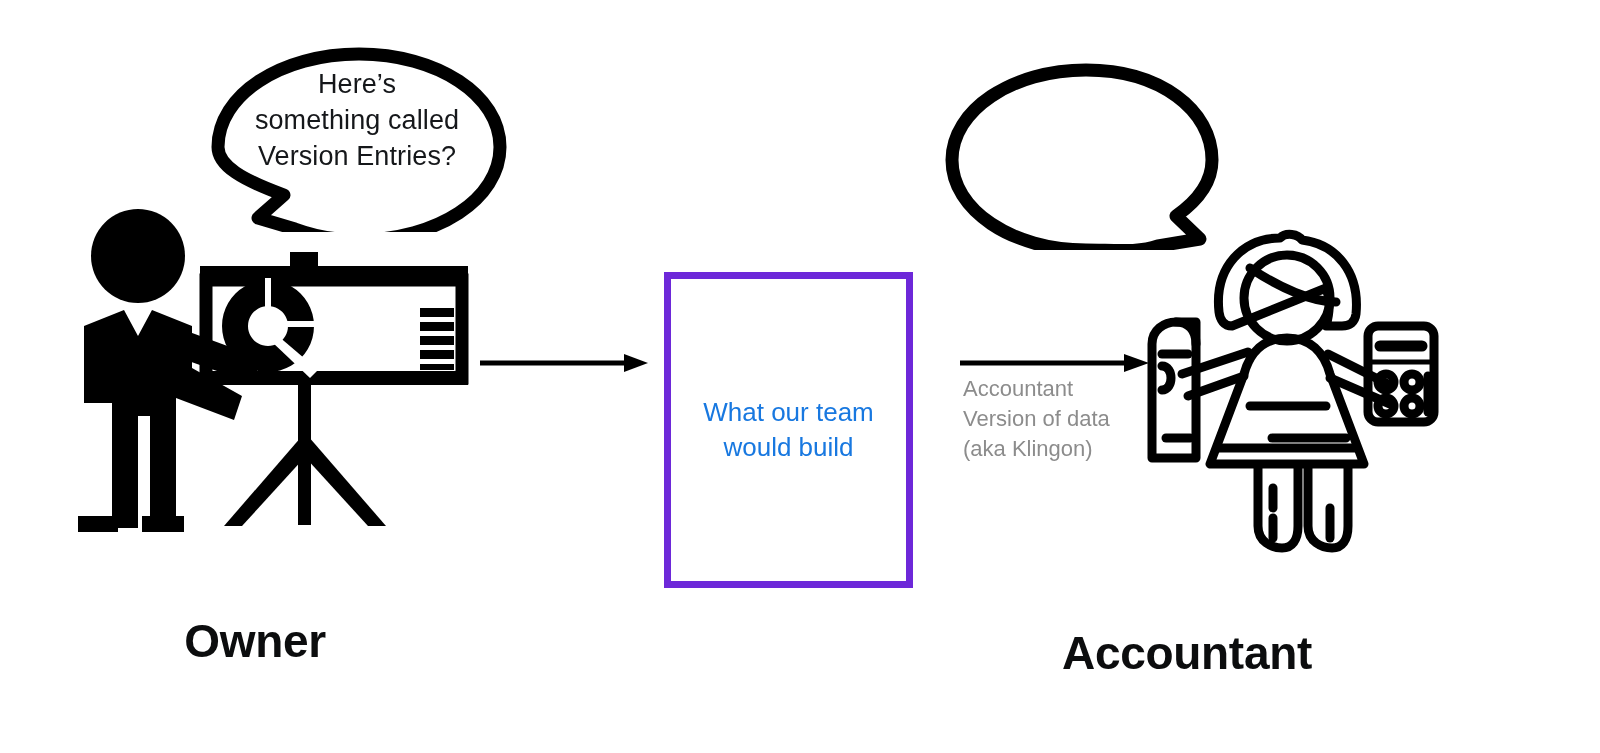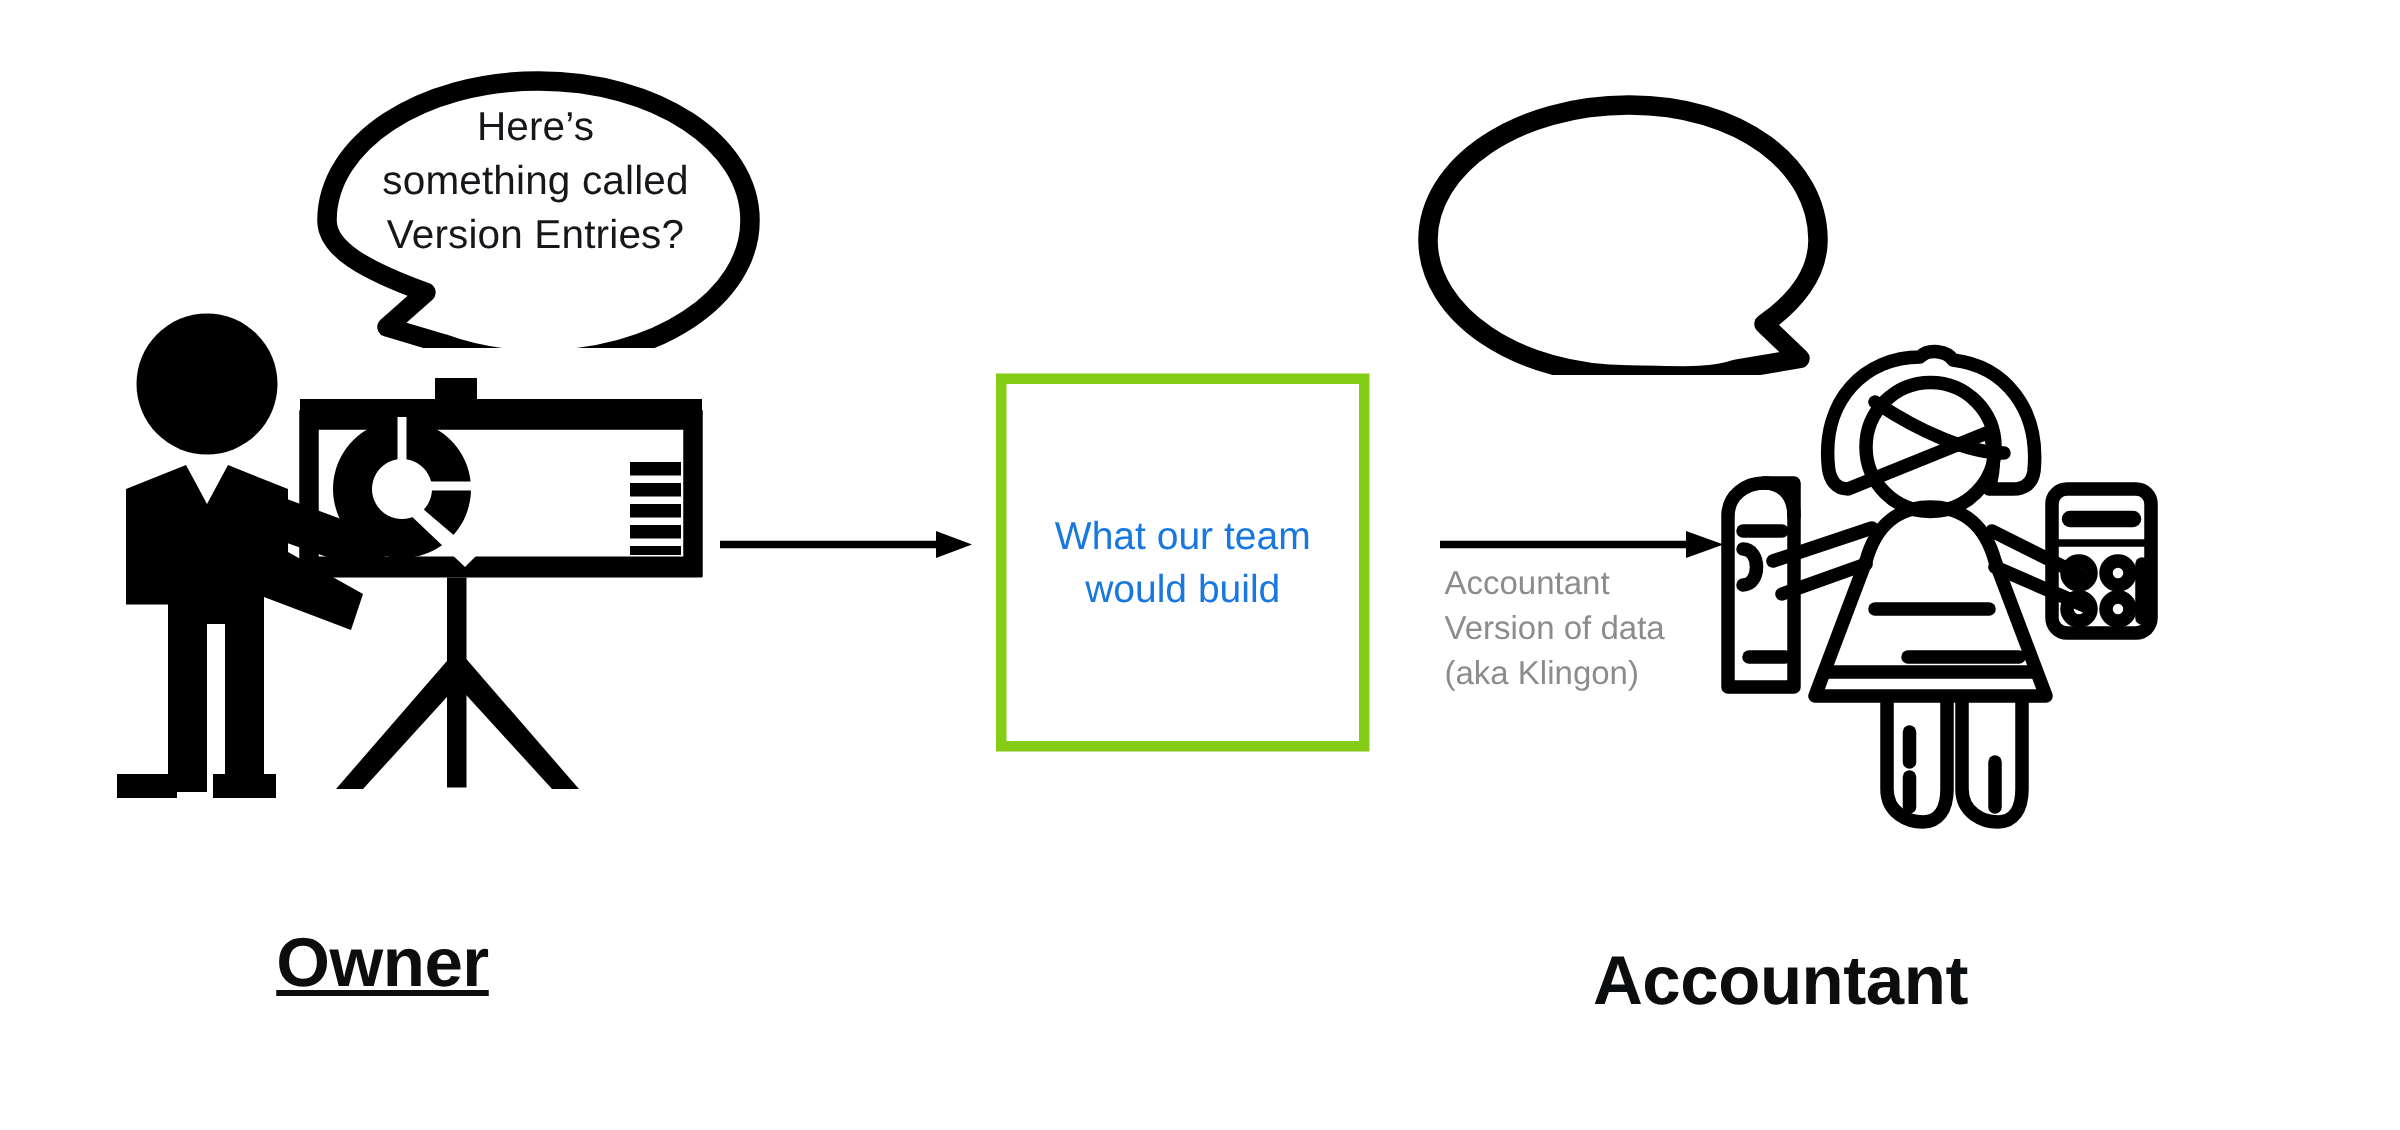--- a/index.html
+++ b/index.html
@@ -30,24 +30,24 @@
     font-size: 27px;
     line-height: 36px;
     letter-spacing: 0.1px;
     white-space: pre-line;
   }
 
   
   .translator-box {
     position: absolute;
     left: 664px;
-    top: 249px;
+    top: 272px;
     width: 249px;
-    height: 252px;
-    border: 7px solid #84cc16;
+    height: 316px;
+    border: 7px solid #6d28d9;
     box-sizing: border-box;
     background: #ffffff;
     display: flex;
     align-items: center;
     justify-content: center;
   }
   .translator-box-text {
     color: #1878e0;
     font-size: 26px;
     line-height: 35px;
@@ -78,21 +78,21 @@
   .caption-left  { left: 491px; top: 374px; }
   .caption-right { left: 963px; top: 374px; }
 
   
   .role-label {
     position: absolute;
     font-weight: bold;
     color: #0c0d0e;
     letter-spacing: -0.3px;
   }
-  #owner-label      { left: 95px;  top: 614px; width: 320px; text-align: center; font-size: 46px; text-decoration: underline; }
+  #owner-label      { left: 95px;  top: 614px; width: 320px; text-align: center; font-size: 46px; }
   #accountant-label { left: 1022px; top: 626px; width: 330px; text-align: center; font-size: 46px; }
 
   svg { display: block; }
 </style>
 </head>
 <body>
 
 <div id="canvas">
 
   <svg class="abs" style="left:196px; top:32px;" width="320" height="200" viewBox="0 0 320 200">

